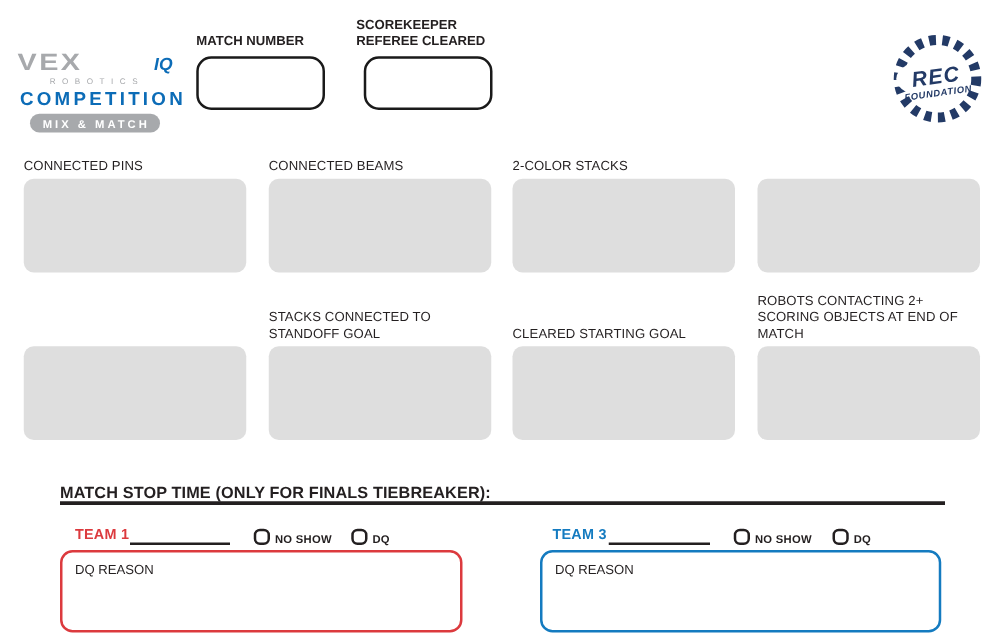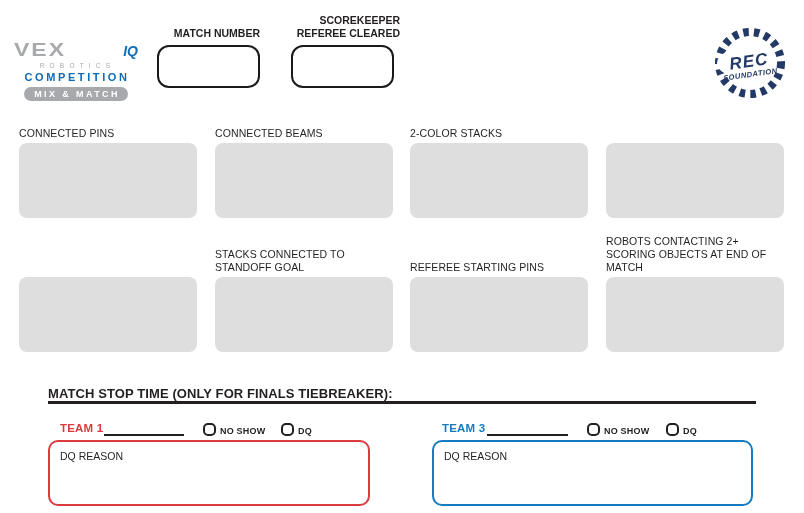--- a/index.html
+++ b/index.html
@@ -9,25 +9,25 @@
     font-family:"Liberation Sans", sans-serif; color:#231F20; overflow:hidden;
   }
   .abs { position:absolute; }
 
   
   .vex-logo { left:14px; top:38px; width:124px; text-align:center; }
   .vex-line1 { display:flex; justify-content:space-between; align-items:baseline; gap:4px; }
   .vex-word { color:#A7A9AC; font-weight:bold; font-size:23px; letter-spacing:2px; transform:scaleY(.82); transform-origin:bottom; line-height:20px;}
   .iq-word  { color:#0C6CB7; font-weight:bold; font-style:italic; font-size:14px; line-height:18px;}
   .robotics { color:#A7A9AC; font-size:6.5px; letter-spacing:5.2px; margin-top:2px; margin-left:3px;}
-  .competition { color:#0C6CB7; font-weight:bold; font-size:11px; letter-spacing:2.6px; margin-top:2px; margin-left:2px;}
+  .competition { color:#0C6CB7; font-weight:bold; font-size:15px; letter-spacing:2.6px; margin-top:2px; margin-left:2px;}
   .season-pill { display:inline-block; background:#A7A9AC; color:#fff; font-weight:bold; font-size:9px;
     letter-spacing:2.4px; border-radius:9px; padding:2.5px 8px 2px 10px; margin-top:3px; }
 
-  .hdr-label { font-weight:bold; font-size:10.5px; text-align:right; line-height:13px; }
+  .hdr-label { font-weight:bold; font-size:10.5px; text-align:left; line-height:13px; }
   .entry-box { border:2.5px solid #1A1A1A; border-radius:12px; background:#fff; }
 
   .rec-logo { right:12px; top:20px; width:86px; height:86px; }
 
   
   .field-label { font-size:10.5px; font-weight:500; line-height:13px; letter-spacing:.1px;
     display:flex; align-items:flex-end; }
   .score-box { background:#DEDEDE; border-radius:8px; width:178px; height:75px; }
 
   
@@ -81,21 +81,21 @@
   <div class="abs field-label" style="left:19px;  top:127px; width:185px; height:13px;">CONNECTED PINS</div>
   <div class="abs field-label" style="left:215px; top:127px; width:185px; height:13px;">CONNECTED BEAMS</div>
   <div class="abs field-label" style="left:410px; top:127px; width:185px; height:13px;">2-COLOR STACKS</div>
 
   <div class="abs score-box" style="left:19px;  top:143px;"></div>
   <div class="abs score-box" style="left:215px; top:143px;"></div>
   <div class="abs score-box" style="left:410px; top:143px;"></div>
   <div class="abs score-box" style="left:606px; top:143px;"></div>
 
   <div class="abs field-label" style="left:215px; top:248px; width:182px; height:26px;">STACKS CONNECTED TO STANDOFF GOAL</div>
-  <div class="abs field-label" style="left:410px; top:248px; width:185px; height:26px;">REFEREE STARTING PINS</div>
+  <div class="abs field-label" style="left:410px; top:248px; width:185px; height:26px;">CLEARED STARTING GOAL</div>
   <div class="abs field-label" style="left:606px; top:248px; width:182px; height:26px;">ROBOTS CONTACTING 2+ SCORING OBJECTS AT END OF MATCH</div>
 
   <div class="abs score-box" style="left:19px;  top:277px;"></div>
   <div class="abs score-box" style="left:215px; top:277px;"></div>
   <div class="abs score-box" style="left:410px; top:277px;"></div>
   <div class="abs score-box" style="left:606px; top:277px;"></div>
 
   <div class="abs stop-title" style="left:48px; top:386px;">MATCH STOP TIME (ONLY FOR FINALS TIEBREAKER):</div>
   <div class="abs stop-rule" style="left:48px; top:401px; width:708px;"></div>
 

